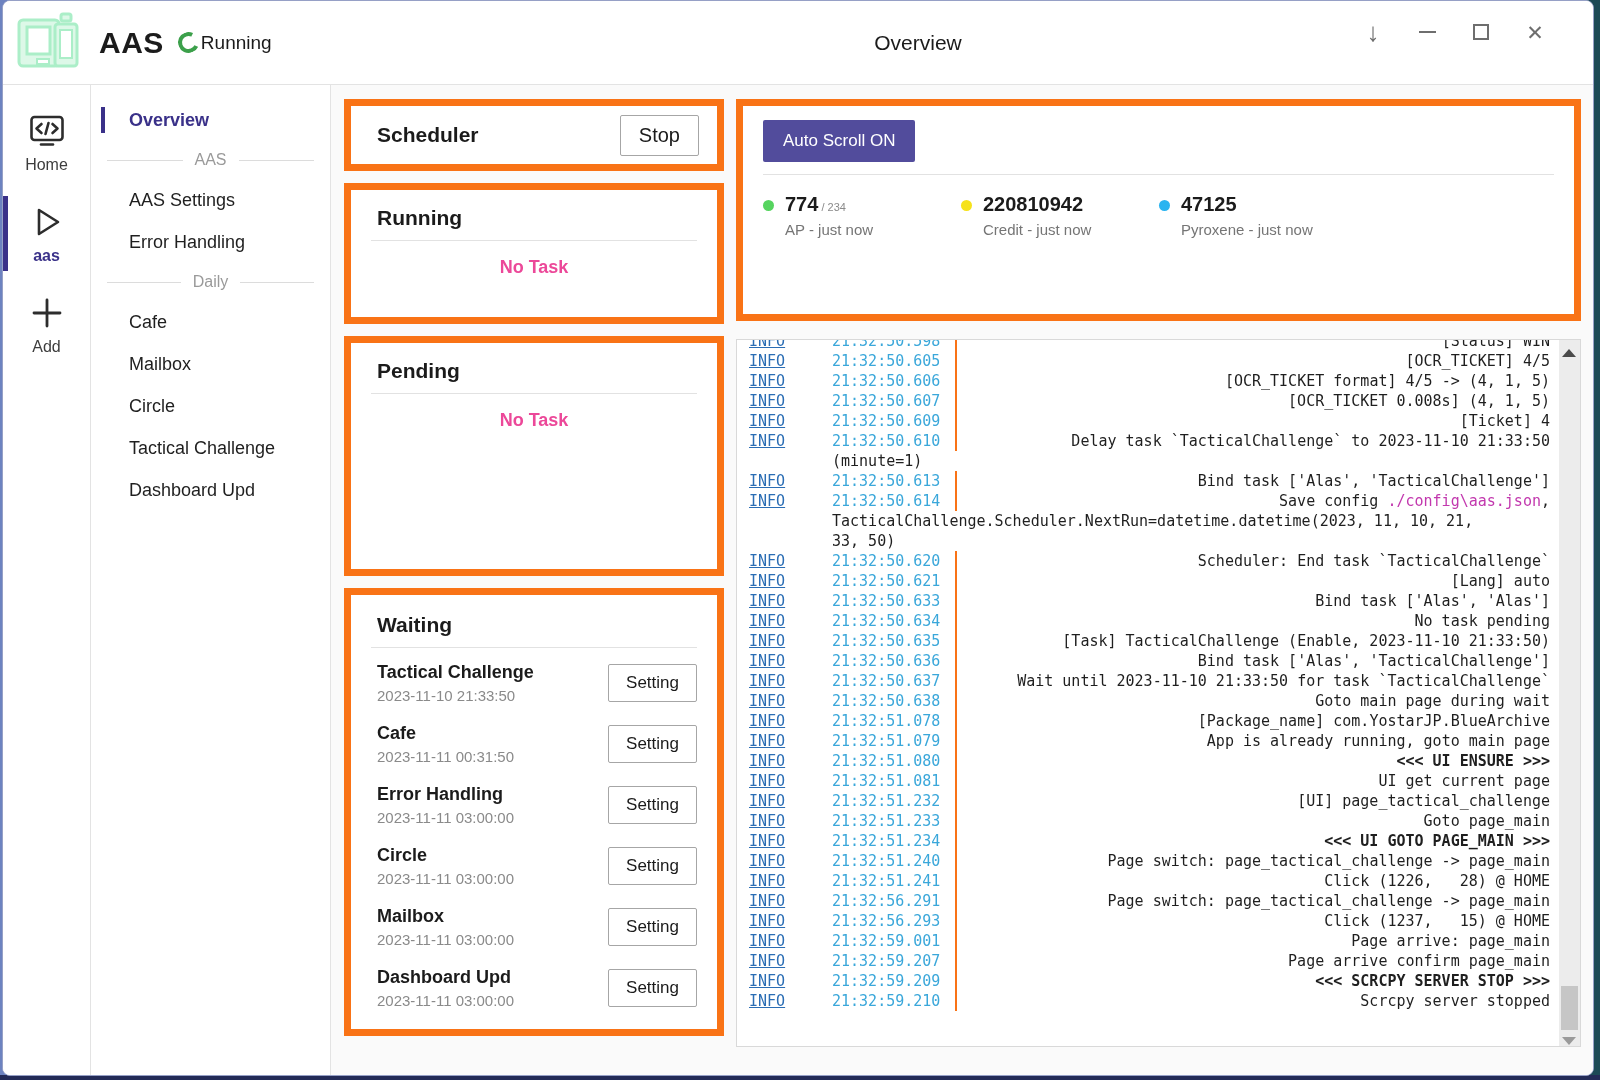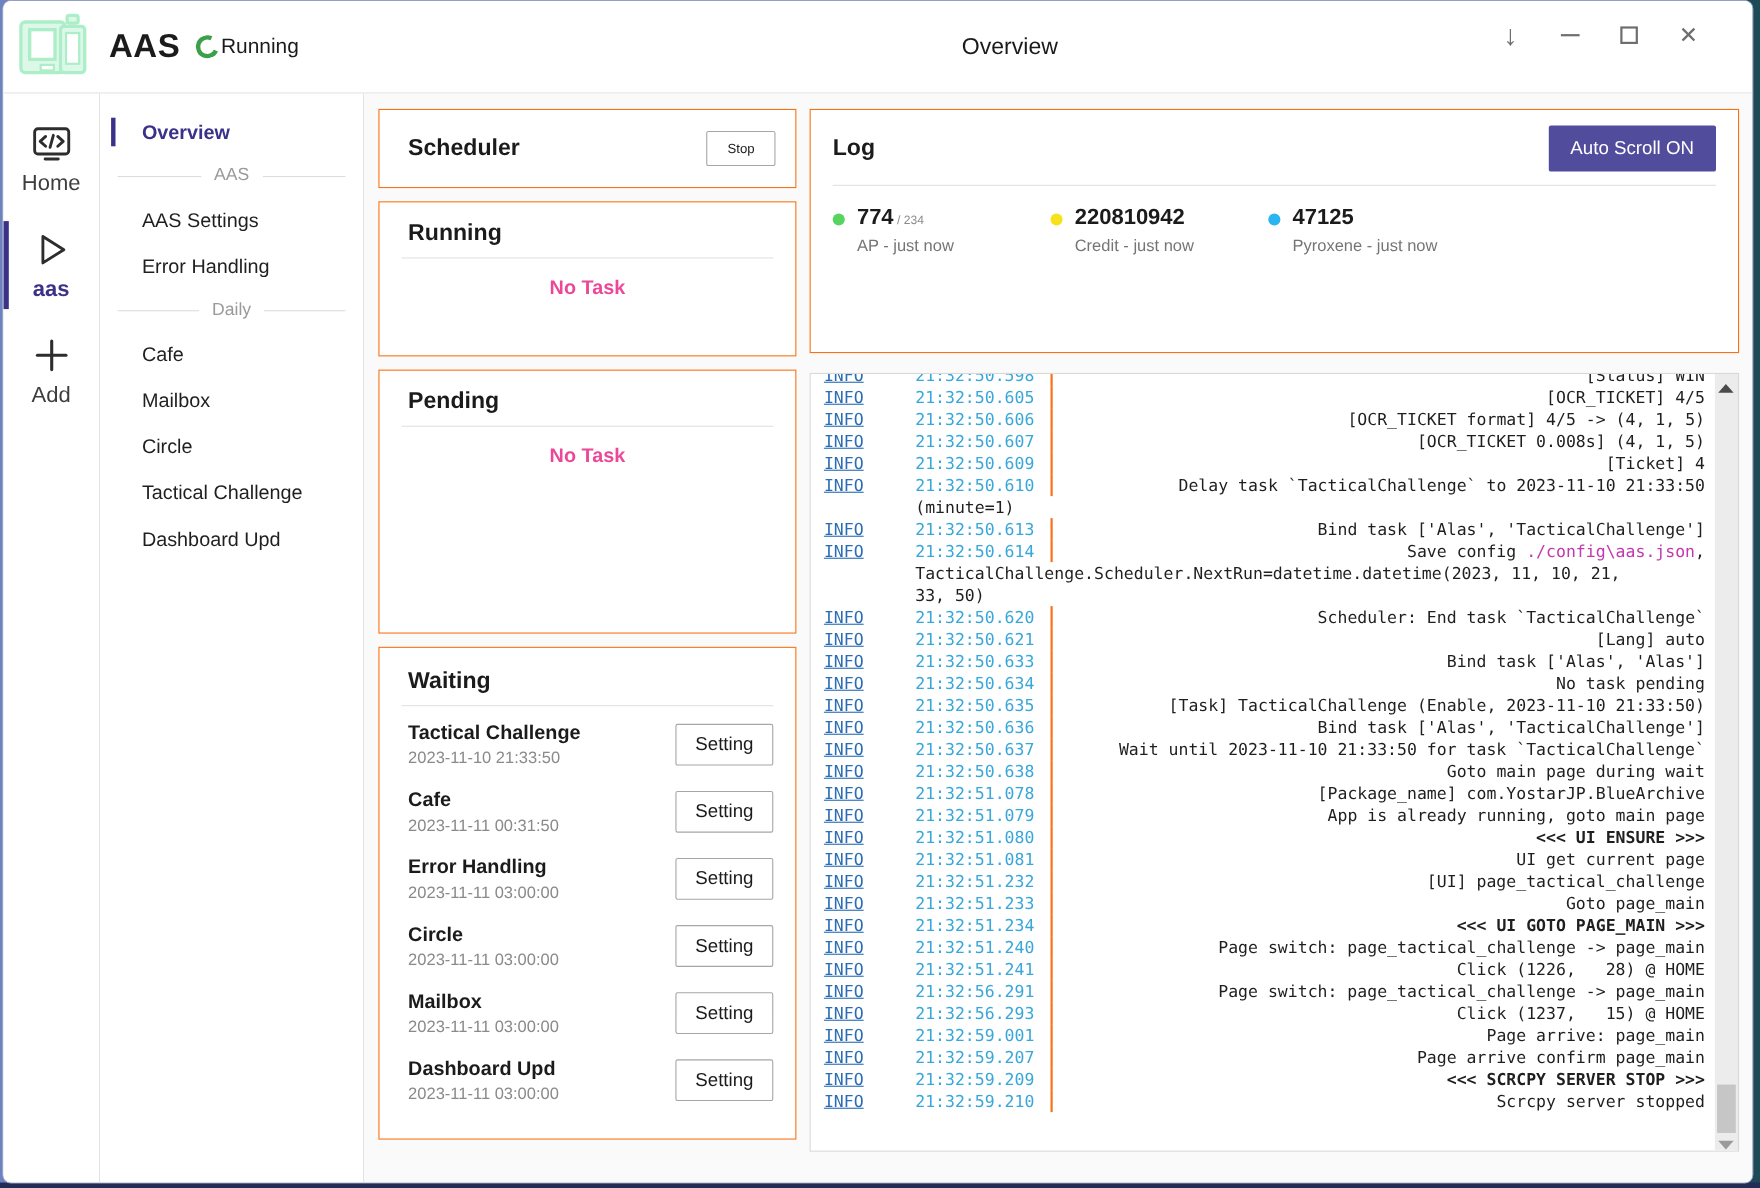--- a/index.html
+++ b/index.html
@@ -31,43 +31,43 @@
   .glyph-min{ width:17px; height:0; border-top:2px solid #6e6e6e; display:block; }
   .glyph-max{ width:16px; height:16px; border:2px solid #6e6e6e; display:block; }
   .glyph-close{ font-size:21px; line-height:1; }
 
   
   .shell{ flex:1; display:flex; min-height:0; }
 
   .rail{ width:88px; flex:none; background:#fff; border-right:1px solid #e3e3e3; padding-top:12px; }
   .rail-item{ display:flex; flex-direction:column; align-items:center; gap:7px; padding:16px 0 14px; position:relative; cursor:pointer; }
   .rail-icon{ width:38px; height:36px; display:flex; align-items:center; justify-content:center; }
-  .rail-label{ font-size:20px; color:#3d3d3d; }
+  .rail-label{ font-size:16px; color:#3d3d3d; }
   .rail-item.active .rail-label{ color:var(--accent-dark); font-weight:700; }
   .rail-item.active::before{ content:""; position:absolute; left:0; top:8px; bottom:8px; width:5px; background:var(--accent-dark); }
 
   .sidenav{ width:240px; flex:none; background:#fff; border-right:1px solid #e3e3e3; padding-top:14px; }
   .side-link{ height:42px; display:flex; align-items:center; padding-left:38px; font-size:18px; color:#1f1f1f; position:relative; cursor:pointer; }
   .side-link.active{ color:var(--accent-dark); font-weight:700; }
   .side-link.active::before{ content:""; position:absolute; left:10px; top:8px; bottom:8px; width:4px; background:var(--accent-dark); }
   .side-divider{ height:38px; display:flex; align-items:center; gap:12px; color:#9a9a9a; font-size:16px; padding:0 16px; }
   .side-divider::before,.side-divider::after{ content:""; flex:1; height:1px; background:#dcdcdc; }
 
   
   .main{ flex:1; min-width:0; background:#fafafa; padding:14px 12px 14px 13px; display:flex; gap:12px; }
-  .card{ background:#fff; border:1px solid #f97316;justify-content:space-between; }
+  .card{ background:#fff; border:7px solid #f97316;justify-content:space-between; }
   .col-left{ width:380px; flex:none; display:flex; flex-direction:column; gap:12px; }
   .col-right{ flex:1; min-width:0; display:flex; flex-direction:column; gap:18px; }
 
   .card-title{ font-size:21px; font-weight:700; color:#1b1b1b; }
   .card-divider{ height:1px; background:#e2e2e2; margin:10px 20px 0; }
 
   .card-scheduler{ height:72px; flex:none; display:flex; align-items:center; padding:0 18px 0 26px; }
   .card-scheduler .card-title{ flex:1; }
-  .btn-outline{ background:#fff; border:1px solid #a6a6a6; border-radius:2px; font-size:12px; color:#1b1b1b; padding:8px 18px; cursor:pointer; font-family:inherit; }
+  .btn-outline{ background:#fff; border:1px solid #a6a6a6; border-radius:2px; font-size:20px; color:#1b1b1b; padding:8px 18px; cursor:pointer; font-family:inherit; }
 
   .card-running{ height:141px; flex:none; padding-top:16px; }
   .card-pending{ height:240px; flex:none; padding-top:16px; }
   .card-running .card-title,.card-pending .card-title,.card-waiting .card-title{ margin-left:26px; }
   .empty-text{ text-align:center; color:#ec4899; font-size:18px; font-weight:600; margin-top:16px; }
 
   .card-waiting{ flex:none; height:448px; padding-top:18px; }
   .task-list{ margin-top:4px; }
   .task-row{ display:flex; align-items:center; height:61px; padding:0 20px 0 26px; }
   .task-info{ flex:1; min-width:0; }
@@ -272,21 +272,20 @@
     </div>
     <button class="btn-setting task-setting">Setting</button>
   </div>
             </div>
         </div>
       </div>
 
       <div class="col-right">
         <div class="card card-log">
           <div class="log-head">
-            <div class="card-title">Log</div>
             <button class="btn-accent">Auto Scroll ON</button>
           </div>
           <div class="card-divider"></div>
           <div class="stats" id="stats">
               <div class="stat">
     <span class="dot" style="background: rgb(86, 212, 95);"></span>
     <div>
       <div><span class="stat-val">774</span><span class="stat-suffix"> / 234</span></div>
       <div class="stat-label">AP - just now</div>
     </div>

